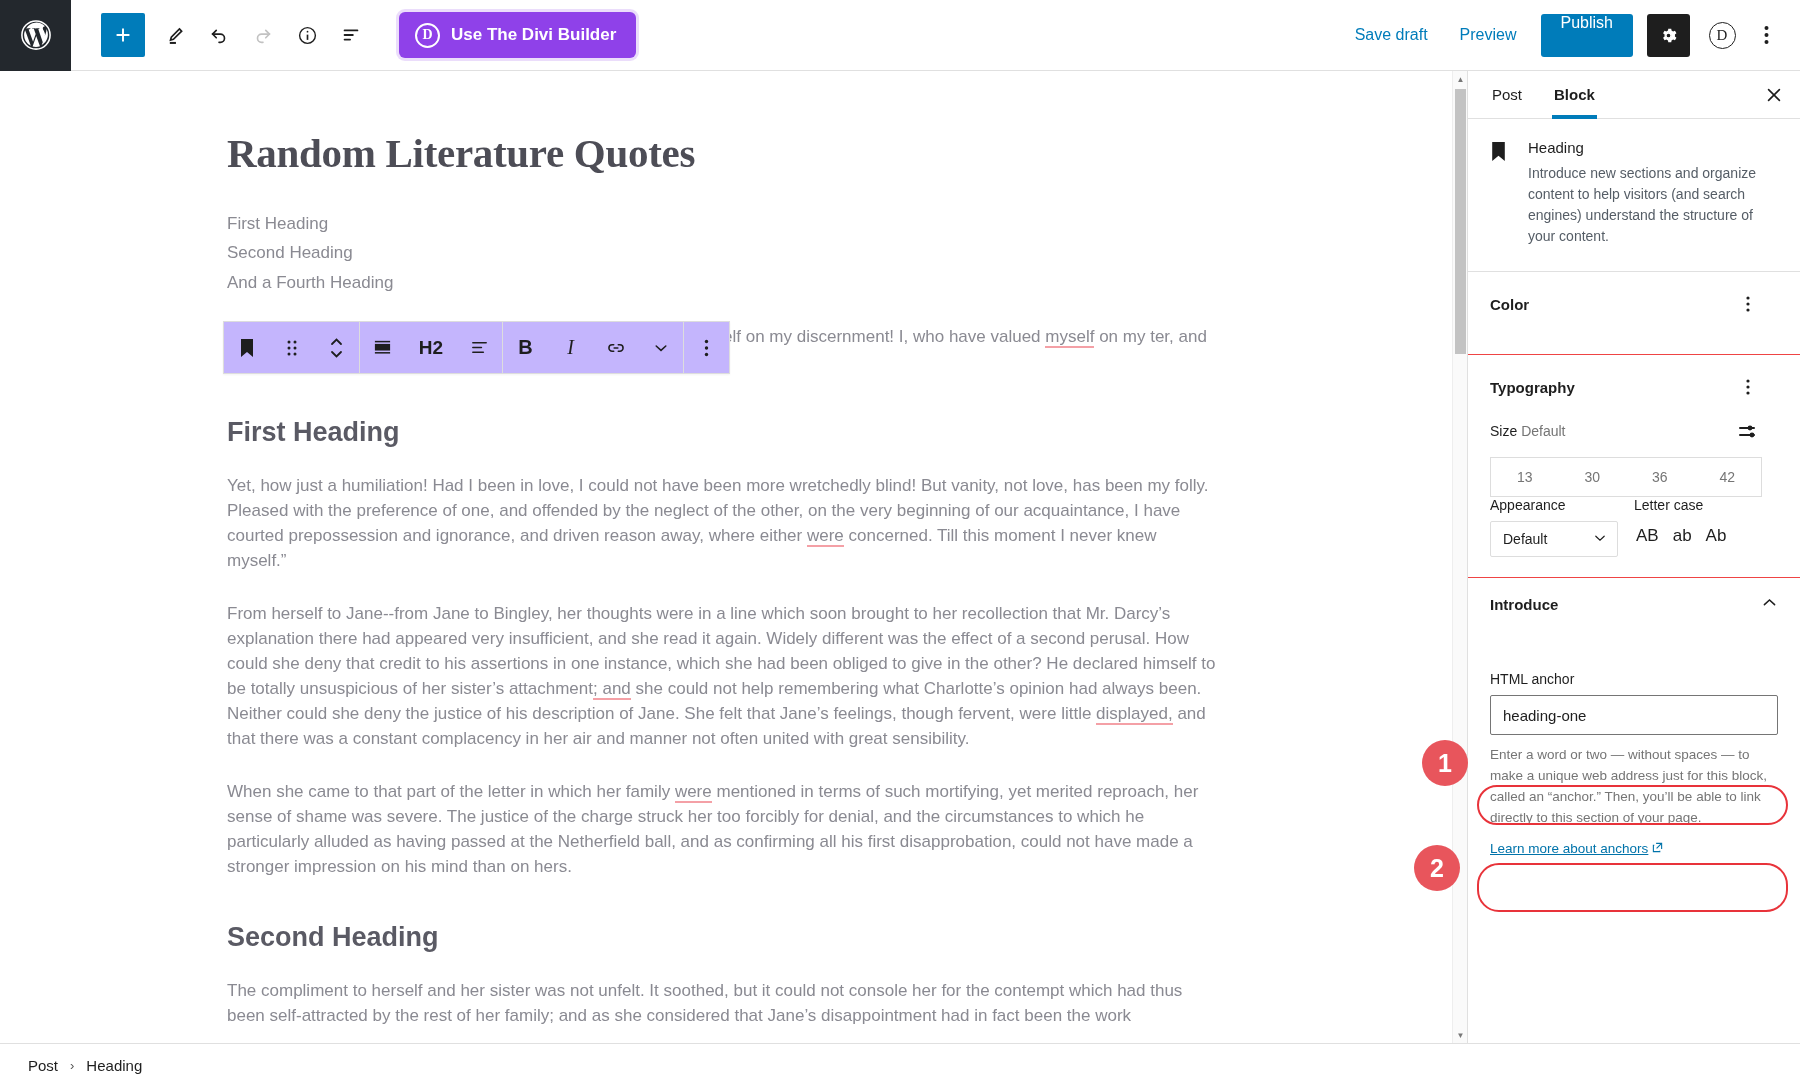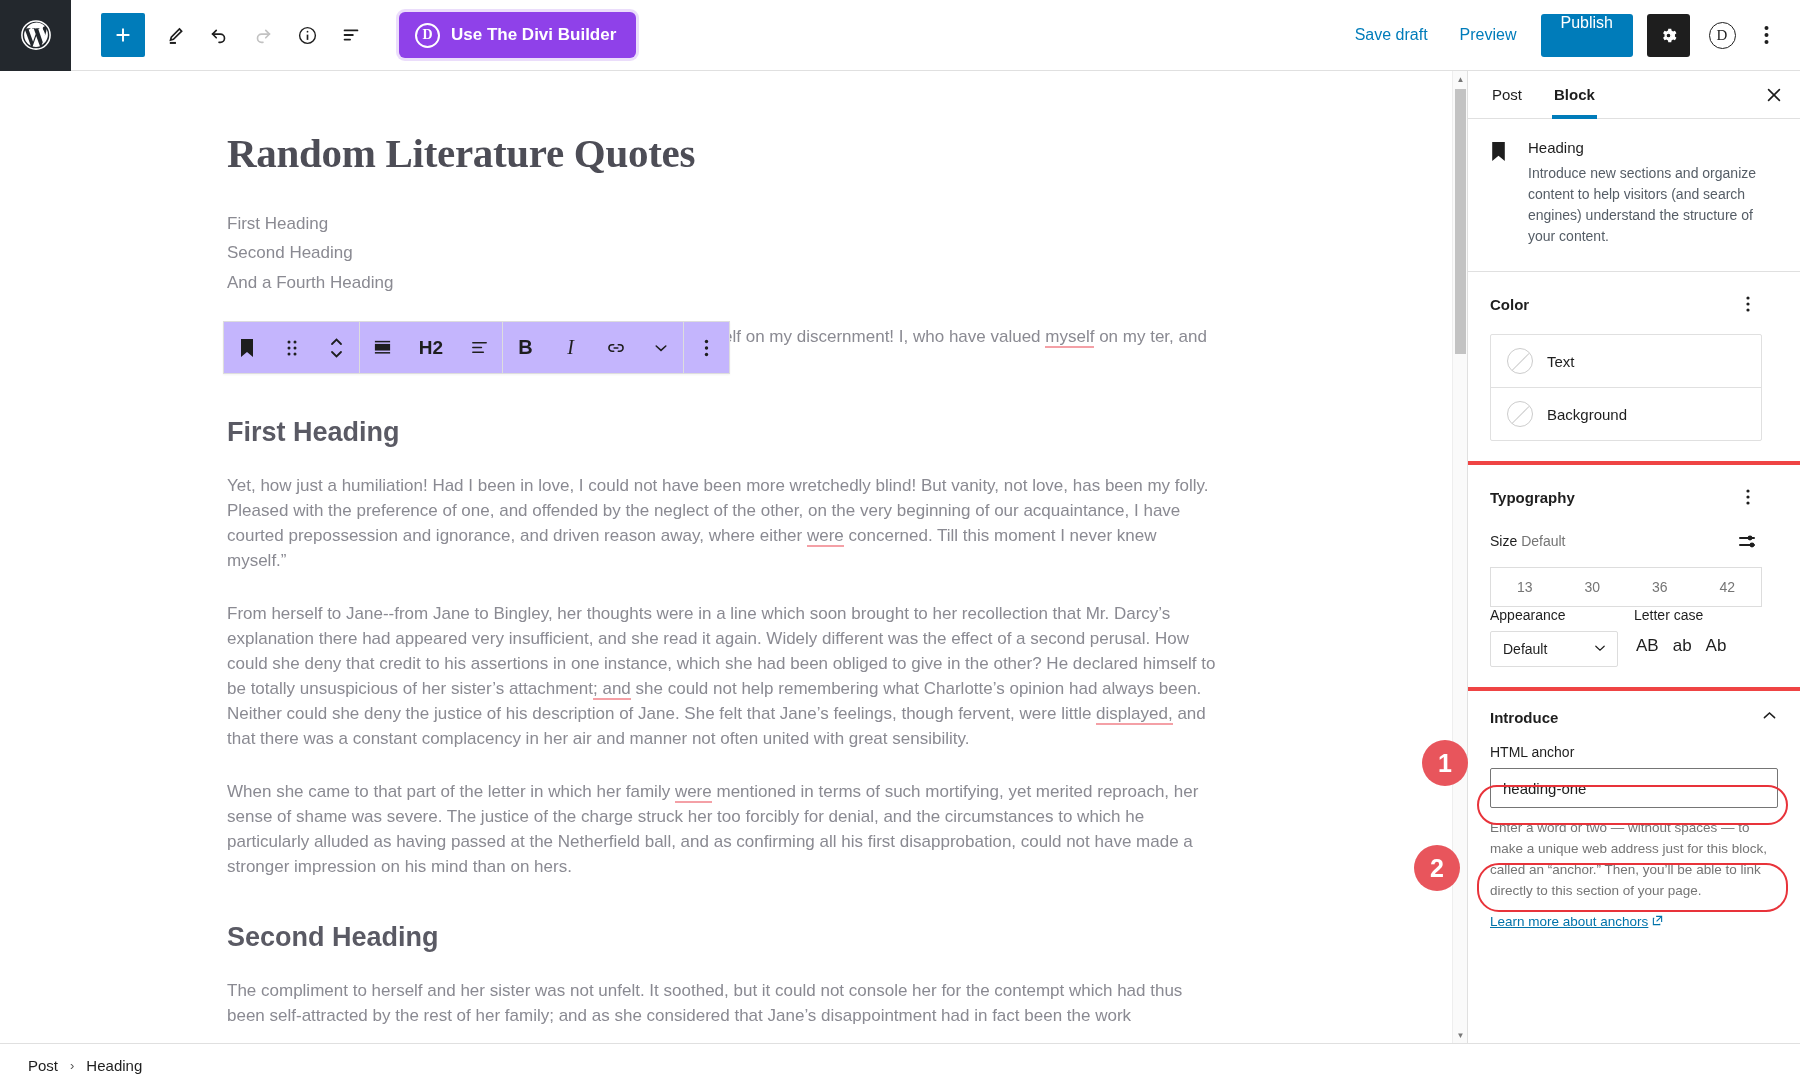--- a/index.html
+++ b/index.html
@@ -167,21 +167,21 @@
   }
 
   .sb-blockcard {
     display: flex; gap: 14px; padding: 20px 22px 24px 22px;
     border-bottom: 1px solid #e0e0e0;
   }
   .sb-blockcard .bc-icon { flex: 0 0 24px; padding-top: 2px; }
   .bc-title { font-size: 15px; color: #1e1e1e; margin-bottom: 7px; }
   .bc-desc { font-size: 14px; color: #555d66; line-height: 1.5; }
 
-  .sb-section { padding: 18px 38px 20px 22px; border-bottom: 4px solid #ef4444; }
+  .sb-section { padding: 18px 38px 20px 22px; border-bottom: 1px solid #ef4444; }
   .sb-section-head {
     display: flex; align-items: center; justify-content: space-between;
     margin-bottom: 16px;
   }
   .sb-section-title { font-size: 15px; font-weight: bold; color: #1e1e1e; }
   .dots-v {
     width: 28px; height: 28px; display: flex; align-items: center; justify-content: center;
     cursor: pointer; color: #1e1e1e;
   }
 
@@ -226,21 +226,21 @@
   }
   .case-btns { display: flex; gap: 10px; align-items: center; padding-top: 3px; }
   .case-btn { font-size: 17px; color: #1e1e1e; cursor: pointer; padding: 2px 2px; }
 
   .accordion {
     padding: 16px 22px; display: flex; align-items: center; justify-content: space-between;
     cursor: pointer; position: relative;
   }
   .accordion-title { font-size: 15px; font-weight: bold; color: #1e1e1e; }
 
-  .anchor-block { padding: 0 22px 14px 22px; }
+  .anchor-block { padding: 0 22px 14px 22px; margin-top: 40px; }
   .anchor-label { font-size: 14px; color: #1e1e1e; margin-bottom: 8px; }
   .anchor-input {
     width: 100%; height: 40px; border: 1px solid #757575; border-radius: 2px;
     padding: 0 12px; font-size: 15px; color: #1e1e1e;
     font-family: "Liberation Sans", sans-serif; background: #fff;
   }
   .anchor-help { font-size: 13.5px; color: #757575; line-height: 1.55; margin-top: 10px; }
   .anchor-link {
     font-size: 13.5px; color: #0073aa; text-decoration: underline; cursor: pointer;
     display: inline-flex; align-items: center; gap: 4px; margin-top: 12px;
@@ -480,30 +480,20 @@
   <div class="sb-section">
     <div class="sb-section-head">
       <span class="sb-section-title">Color</span>
       <span class="dots-v">
         <svg width="4" height="18" viewBox="0 0 4 18" fill="#1e1e1e">
             <circle cx="2" cy="3" r="1.6"></circle>
             <circle cx="2" cy="9" r="1.6"></circle>
             <circle cx="2" cy="15" r="1.6"></circle>
           </svg>
       </span>
-    </div>
-    <div class="color-box">
-      <div class="color-row">
-        <span class="swatch-none"></span>
-        <span class="color-label">Text</span>
-      </div>
-      <div class="color-row">
-        <span class="swatch-none"></span>
-        <span class="color-label">Background</span>
-      </div>
     </div>
   </div>
 
   <div class="sb-section">
     <div class="sb-section-head">
       <span class="sb-section-title">Typography</span>
       <span class="dots-v">
         <svg width="4" height="18" viewBox="0 0 4 18" fill="#1e1e1e">
             <circle cx="2" cy="3" r="1.6"></circle>
             <circle cx="2" cy="9" r="1.6"></circle>

